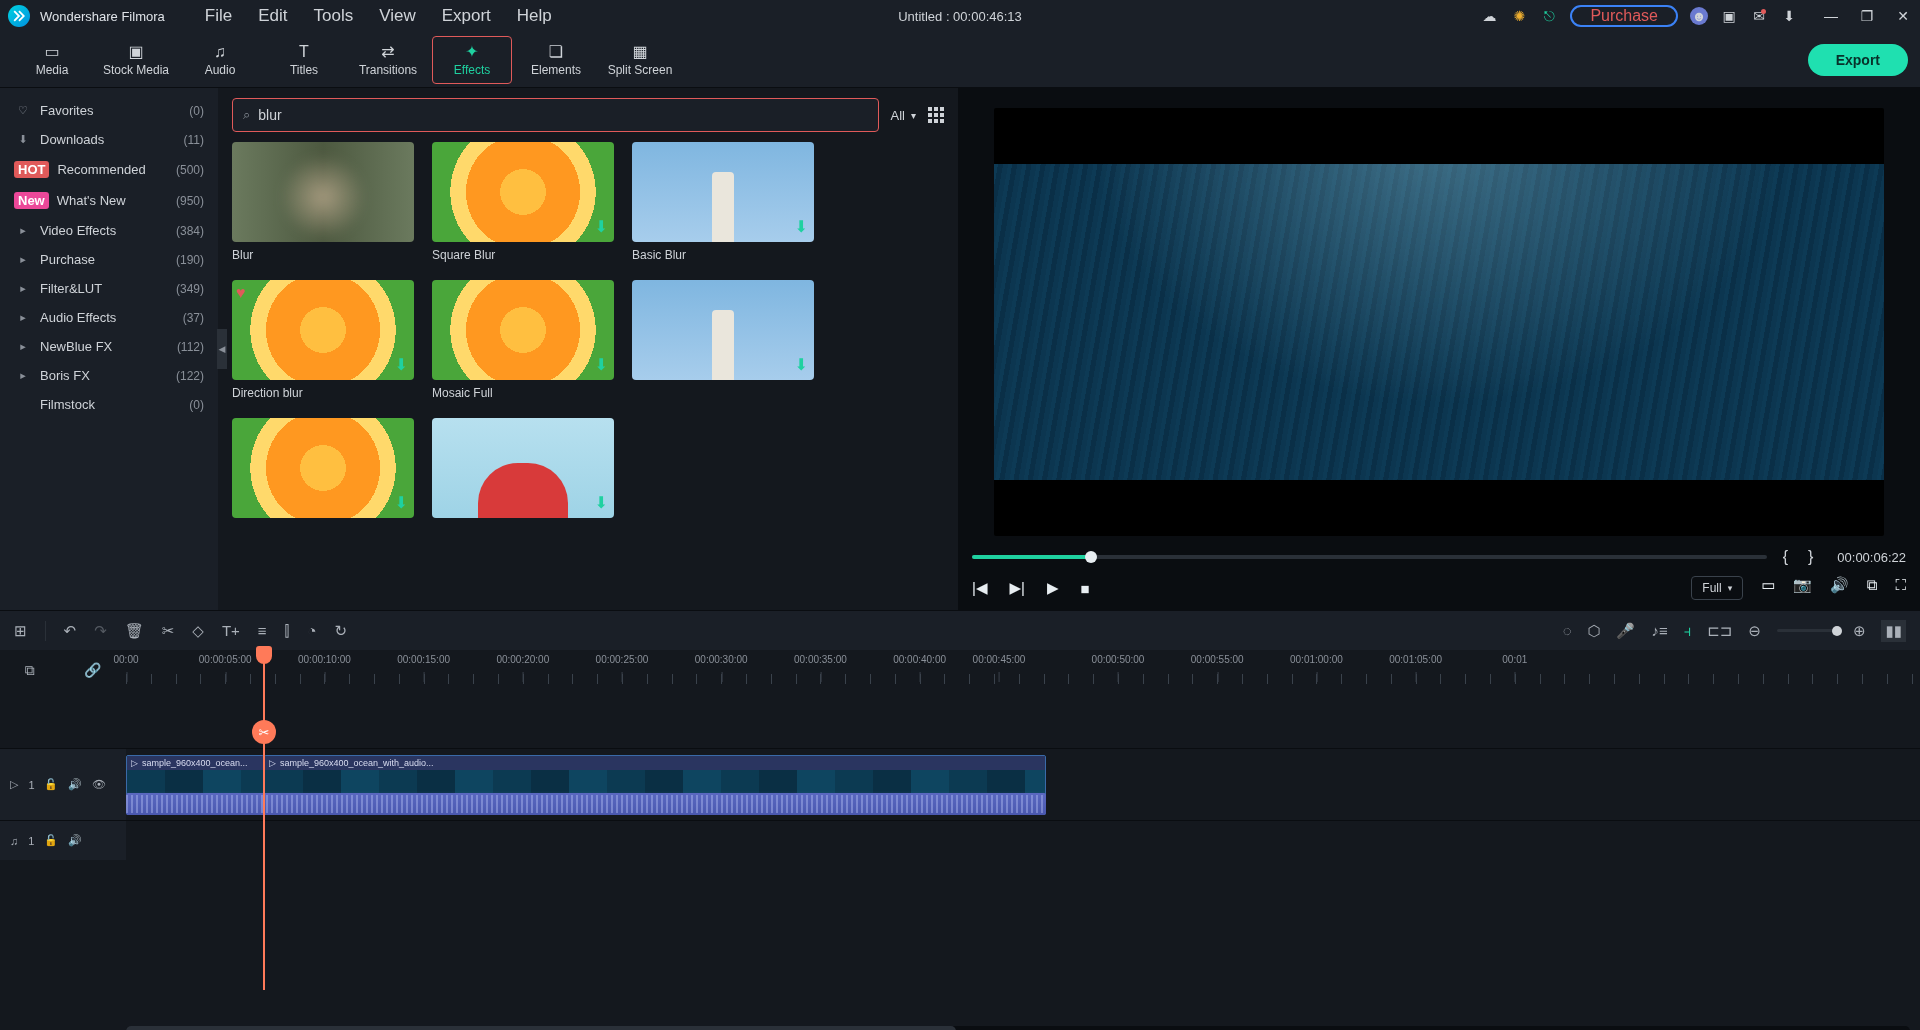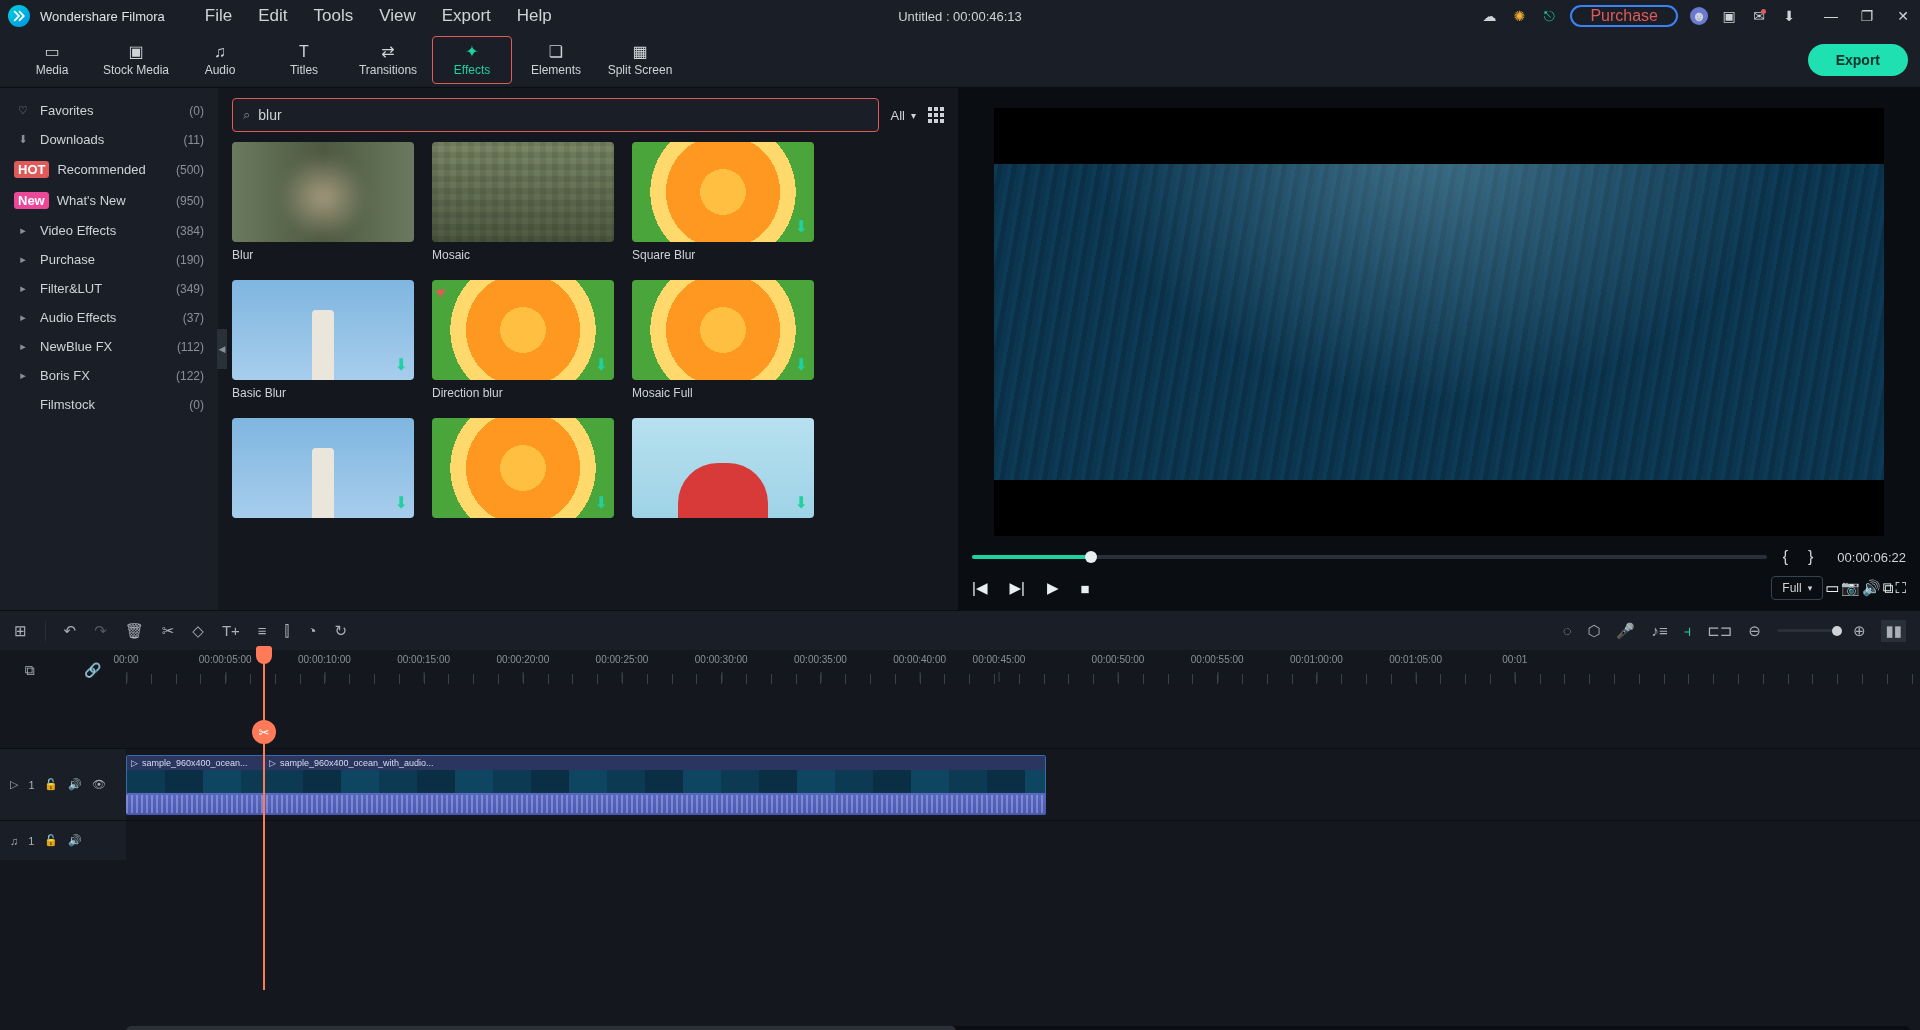--- a/index.html
+++ b/index.html
@@ -61,21 +61,21 @@
   linear-gradient(#0d4662,#041b2b);
 }
 .scrub-row { display:flex; align-items:center; padding:4px 14px; gap:12px; }
 .scrub { flex:1; height:4px; background:#2a3038; border-radius:2px; position:relative; }
 .scrub-fill { position:absolute; left:0; top:0; height:100%; width:15%; background:#1fd1a0; border-radius:2px; }
 .scrub-knob { position:absolute; left:15%; top:50%; transform:translate(-50%,-50%); width:12px; height:12px; border-radius:50%; background:#e8eef2; }
 .brace { font-size:16px; color:#cfd3d8; cursor:pointer; padding:0 4px;}
 .tc { font-size:13px; color:#cfd3d8; margin-left:8px; }
 .pctl { display:flex; align-items:center; padding:6px 14px 10px; gap:22px; }
 .pctl .ic { cursor:pointer; font-size:15px; color:#e8eef2; }
-.pctl-right { margin-left:auto; display:flex; align-items:center; gap:2px; }
+.pctl-right { margin-left:auto; display:flex; align-items:flex-start; gap:18px; }
 .sel { display:flex; align-items:center; gap:6px; border:1px solid #3a424c; padding:4px 10px; border-radius:4px; font-size:12px; cursor:pointer; }
 .tlbar { height:40px; background:#1a1f27; display:flex; align-items:center; padding:0 14px; gap:18px; border-top:1px solid #0a0d11; }
 .tlbar .ic { cursor:pointer; color:#aab0b8; font-size:15px; }
 .tlbar .sep { width:1px; height:20px; background:#2a3038; }
 .tlbar-right { margin-left:auto; display:flex; align-items:center; gap:16px; }
 .zoom-slider { width:60px; height:3px; background:#2a3038; position:relative; border-radius:2px; }
 .zoom-slider::after{content:"";position:absolute;right:0;top:50%;transform:translate(50%,-50%);width:10px;height:10px;border-radius:50%;background:#cfd3d8;}
 .ruler-row { display:flex; height:40px; background:#14181e; }
 .ruler-left { width:126px; display:flex; align-items:center; justify-content:space-around; background:#14181e; }
 .ruler-left .ic{font-size:14px;color:#aab0b8;cursor:pointer;}
@@ -257,24 +257,20 @@
           <span></span>
           <span></span>
         </div>
     </div>
     <div class="grid" id="grid">
         <div class="card">
           <div class="thumb t-blur"></div>
           <div class="card-label">Blur</div>
         </div>
         <div class="card">
-          <div class="thumb t-mosaic"></div>
-          <div class="card-label">Mosaic</div>
-        </div>
-        <div class="card">
           <div class="thumb t-flower">
             <span class="dl">⬇</span>
           </div>
           <div class="card-label">Square Blur</div>
         </div>
         <div class="card">
           <div class="thumb t-light">
             <span class="dl">⬇</span>
           </div>
           <div class="card-label">Basic Blur</div>

